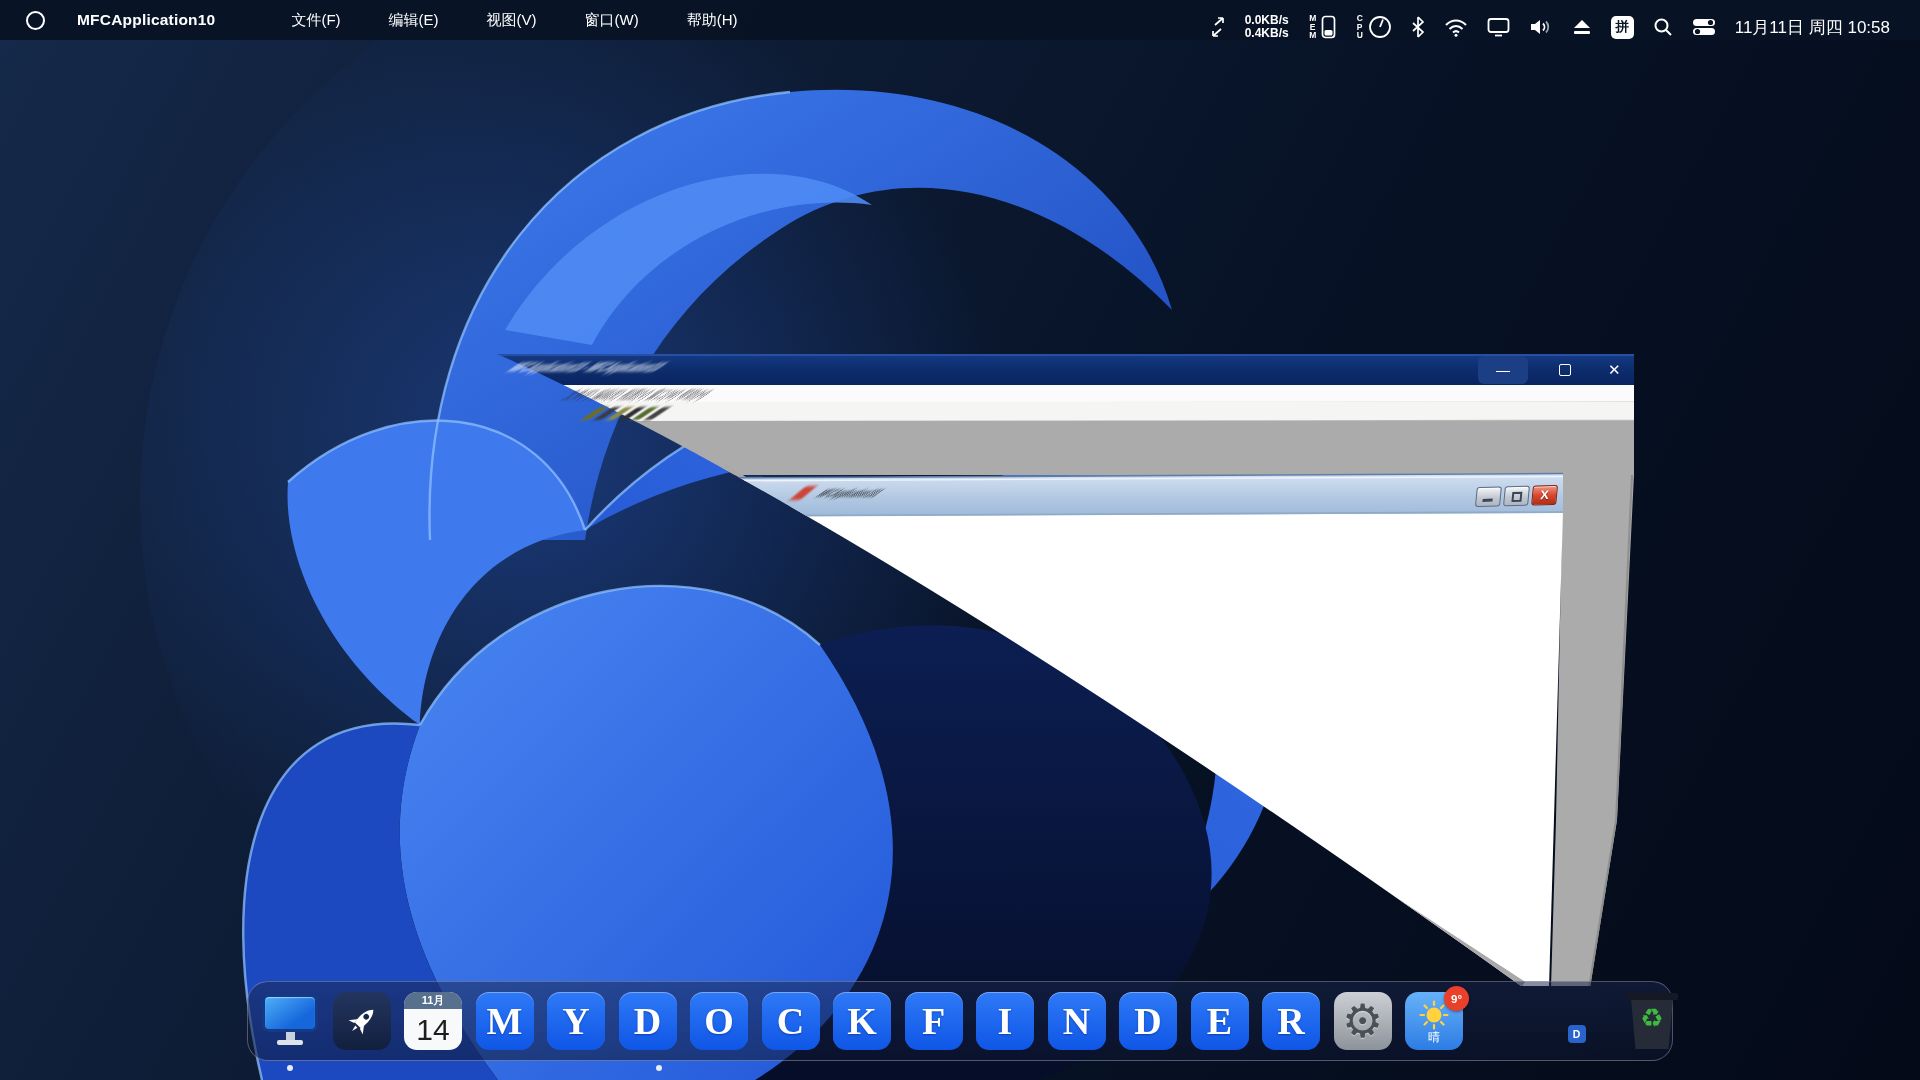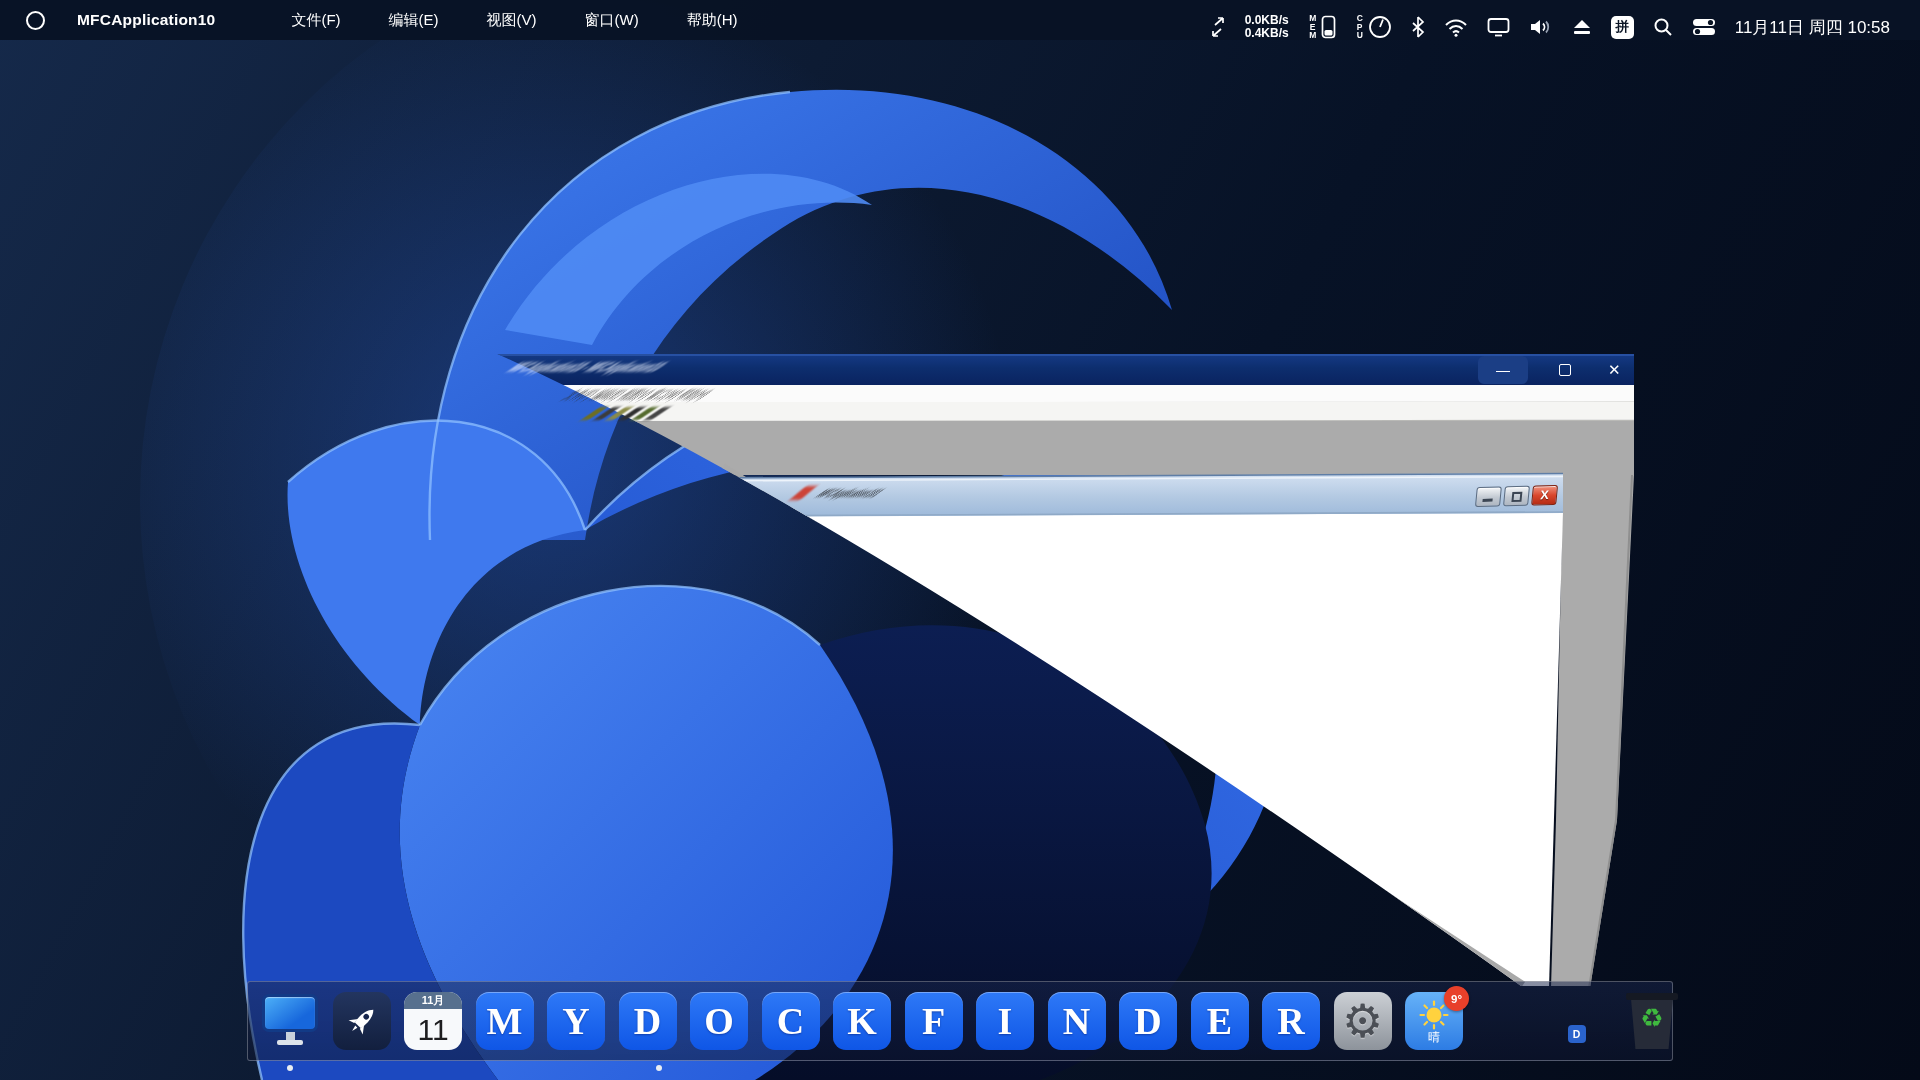--- a/index.html
+++ b/index.html
@@ -60,21 +60,21 @@
   .cbtn .dash { position:absolute; left:6px; bottom:4px; width:10px; height:3px; background:#3c4654; }
   .cbtn .box { position:absolute; left:7px; top:4.5px; width:10px; height:10px;
     border:2px solid #3c4654; background:transparent; }
   .cbtn-close { background:linear-gradient(#f0927e,#d9472e 50%,#b52c15); border-color:#7e2211;
     color:#fff; font-weight:bold; font-size:12.5px; text-align:center; line-height:19px;
     text-shadow:0 1px 1px rgba(0,0,0,.5); }
 
   
   .dock { position:absolute; left:247px; top:981px; width:1426px; height:80px; z-index:25;
     background:linear-gradient(rgba(26,38,76,.52),rgba(14,22,48,.55));
-    border:1px solid rgba(255,255,255,.28); border-radius:3px;
+    border:1px solid rgba(255,255,255,.28); border-radius:21px;
     display:flex; align-items:center; padding:0 13px; gap:13.5px; }
   .dock-item { width:58px; height:58px; flex:0 0 auto; position:relative;
     display:flex; align-items:center; justify-content:center; }
   .tile { width:58px; height:58px; border-radius:13px; display:flex; align-items:center;
     justify-content:center; }
   .tile-letter { background:linear-gradient(#2e79f7,#0f56e6); box-shadow:inset 0 1px 0 rgba(255,255,255,.35); }
   .tile-letter span { font-family:"Liberation Serif", serif; font-weight:bold; font-size:38px;
     color:#fff; text-shadow:0 1px 2px rgba(0,0,60,.35); }
   .monitor-icon { position:relative; width:56px; height:54px; }
   .monitor-screen { width:56px; height:38px; border-radius:7px; border:3.5px solid #123a86;
@@ -351,21 +351,21 @@
             <path d="M15 20 L9 28 L15 26 Z" fill="#fff"></path>
               <path d="M23 20 L29 28 L23 26 Z" fill="#fff"></path>
             <path d="M17.5 27 L19 33 L20.5 27 Z" fill="#fff"></path>
           </g>
         </svg>
       </div>
     </div>
     <div class="dock-item">
       <div class="tile tile-cal">
         <div class="cal-head">11月</div>
-        <div class="cal-day">11</div>
+        <div class="cal-day">14</div>
       </div>
     </div>
     <div class="dock-item">
         <div class="tile tile-letter">
           <span>M</span>
         </div>
       </div>
     <div class="dock-item">
         <div class="tile tile-letter">
           <span>Y</span>

